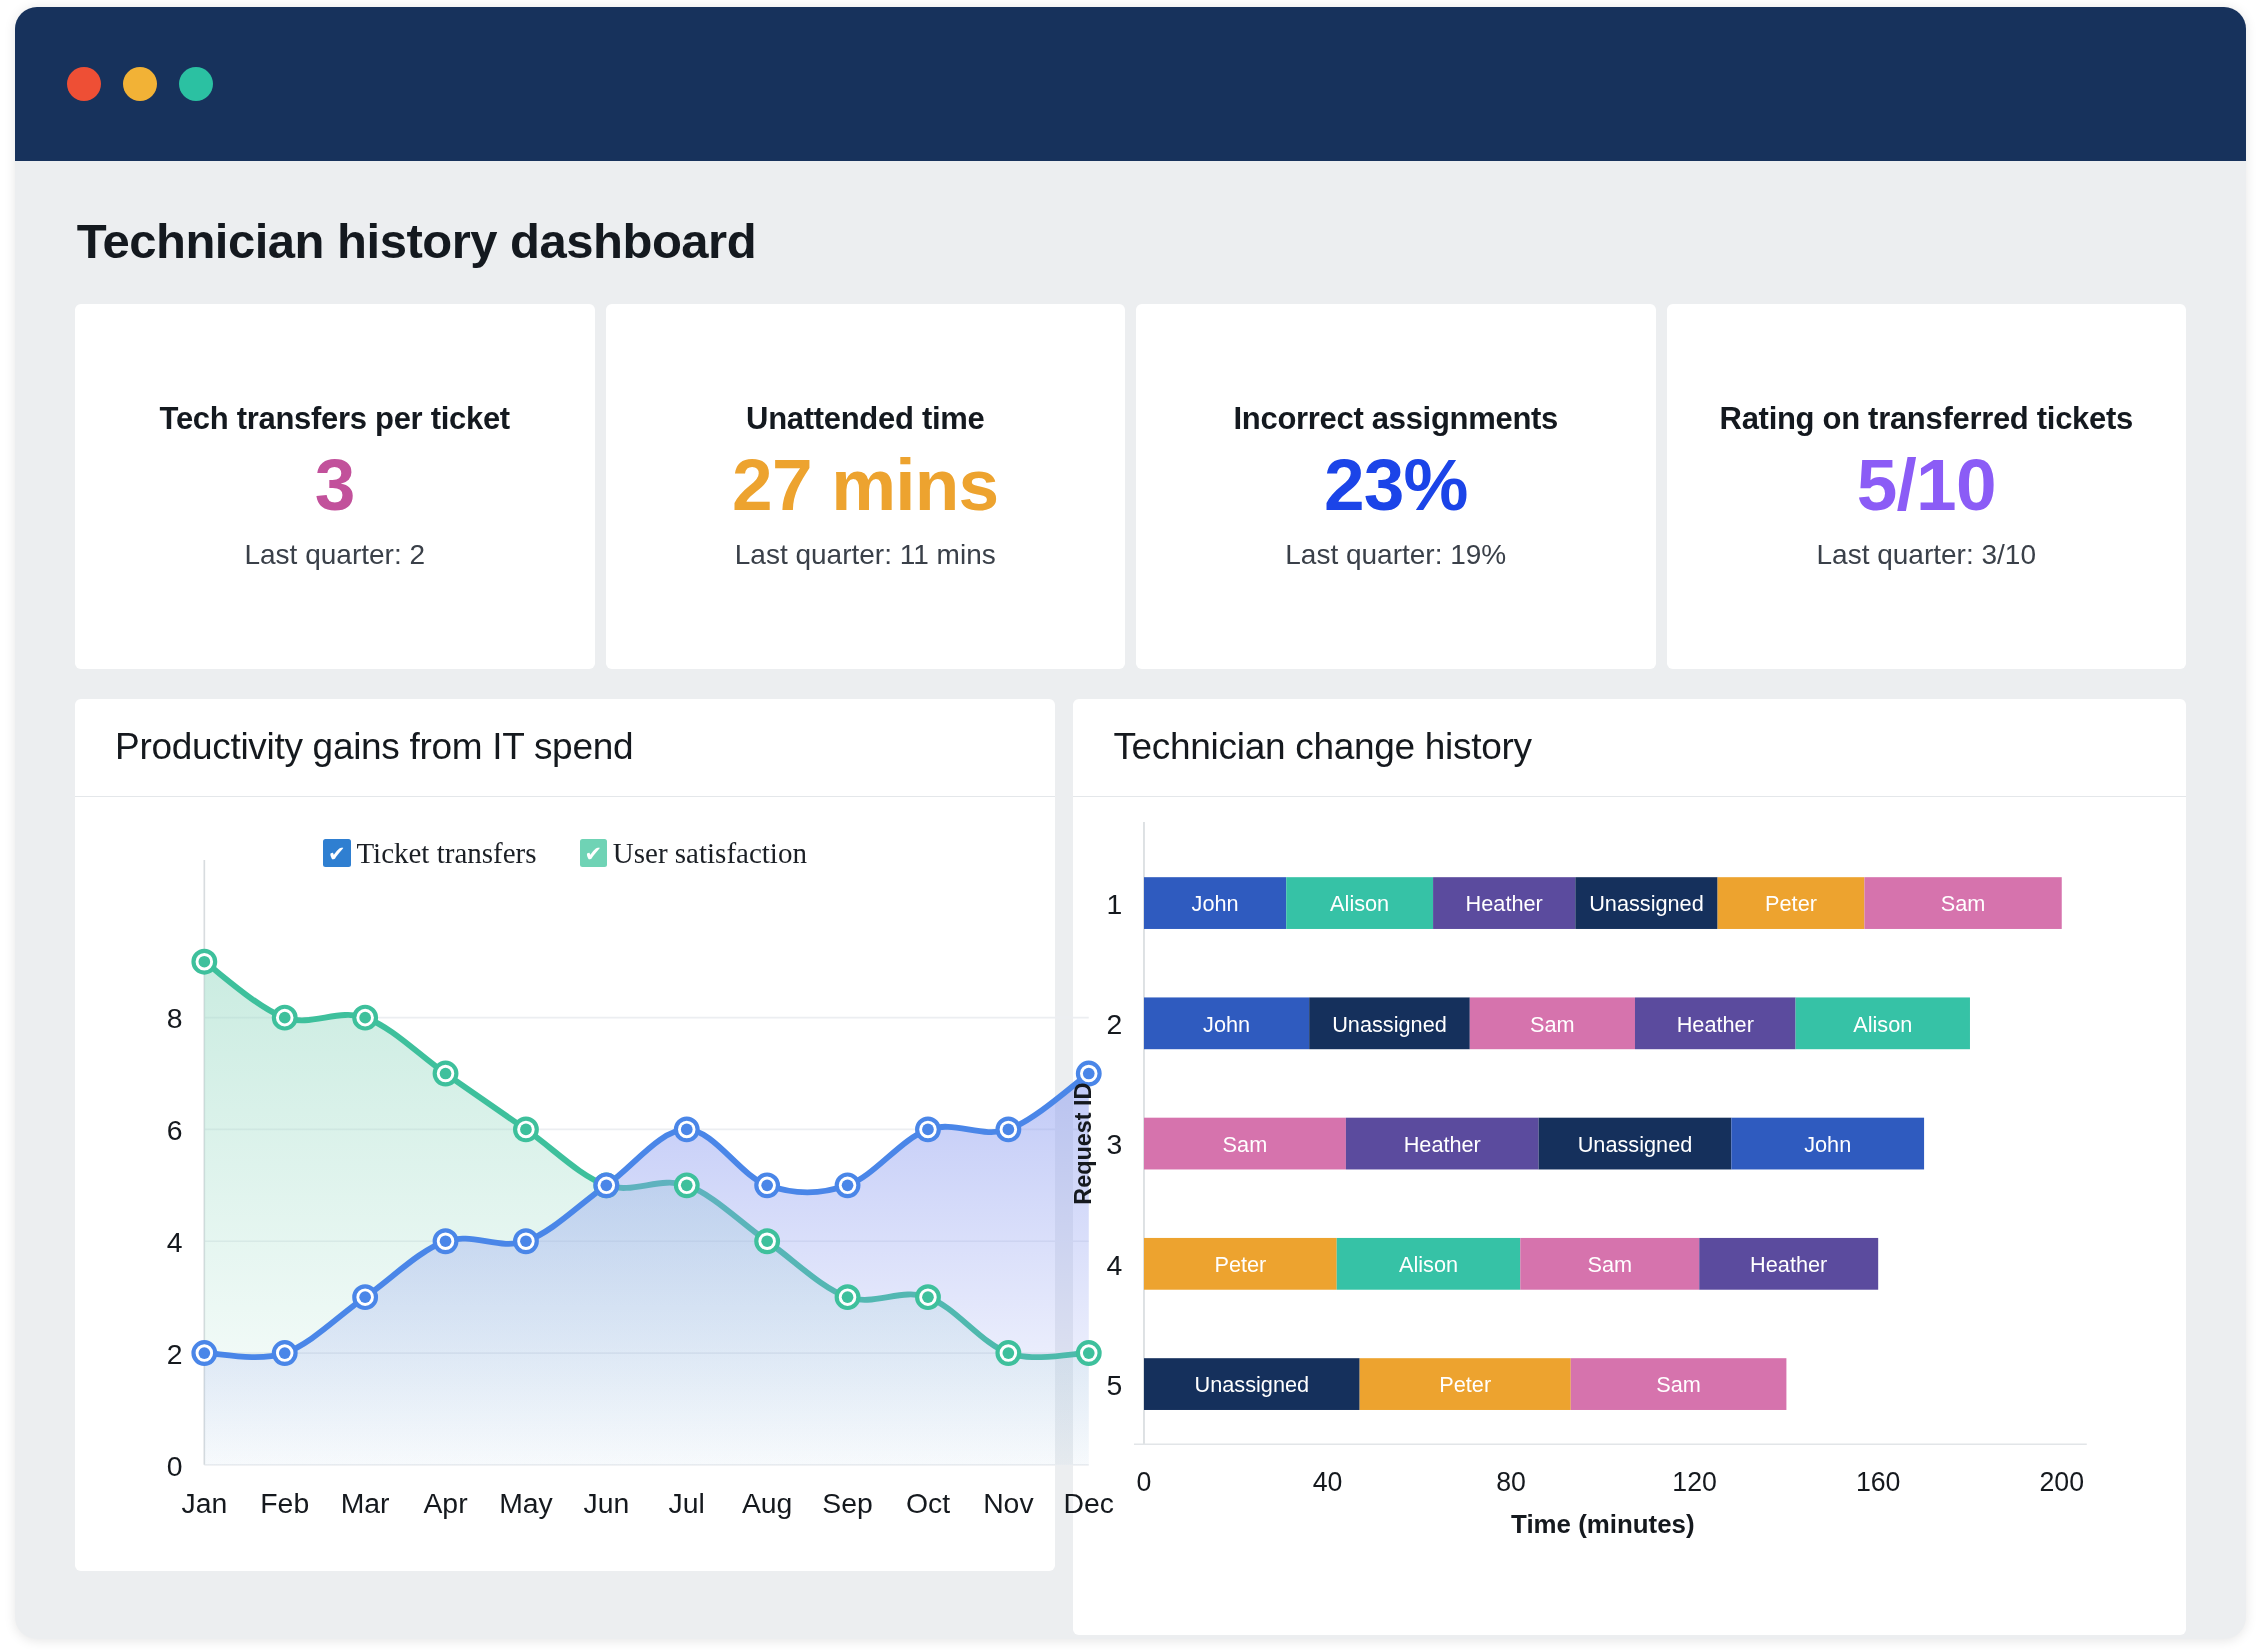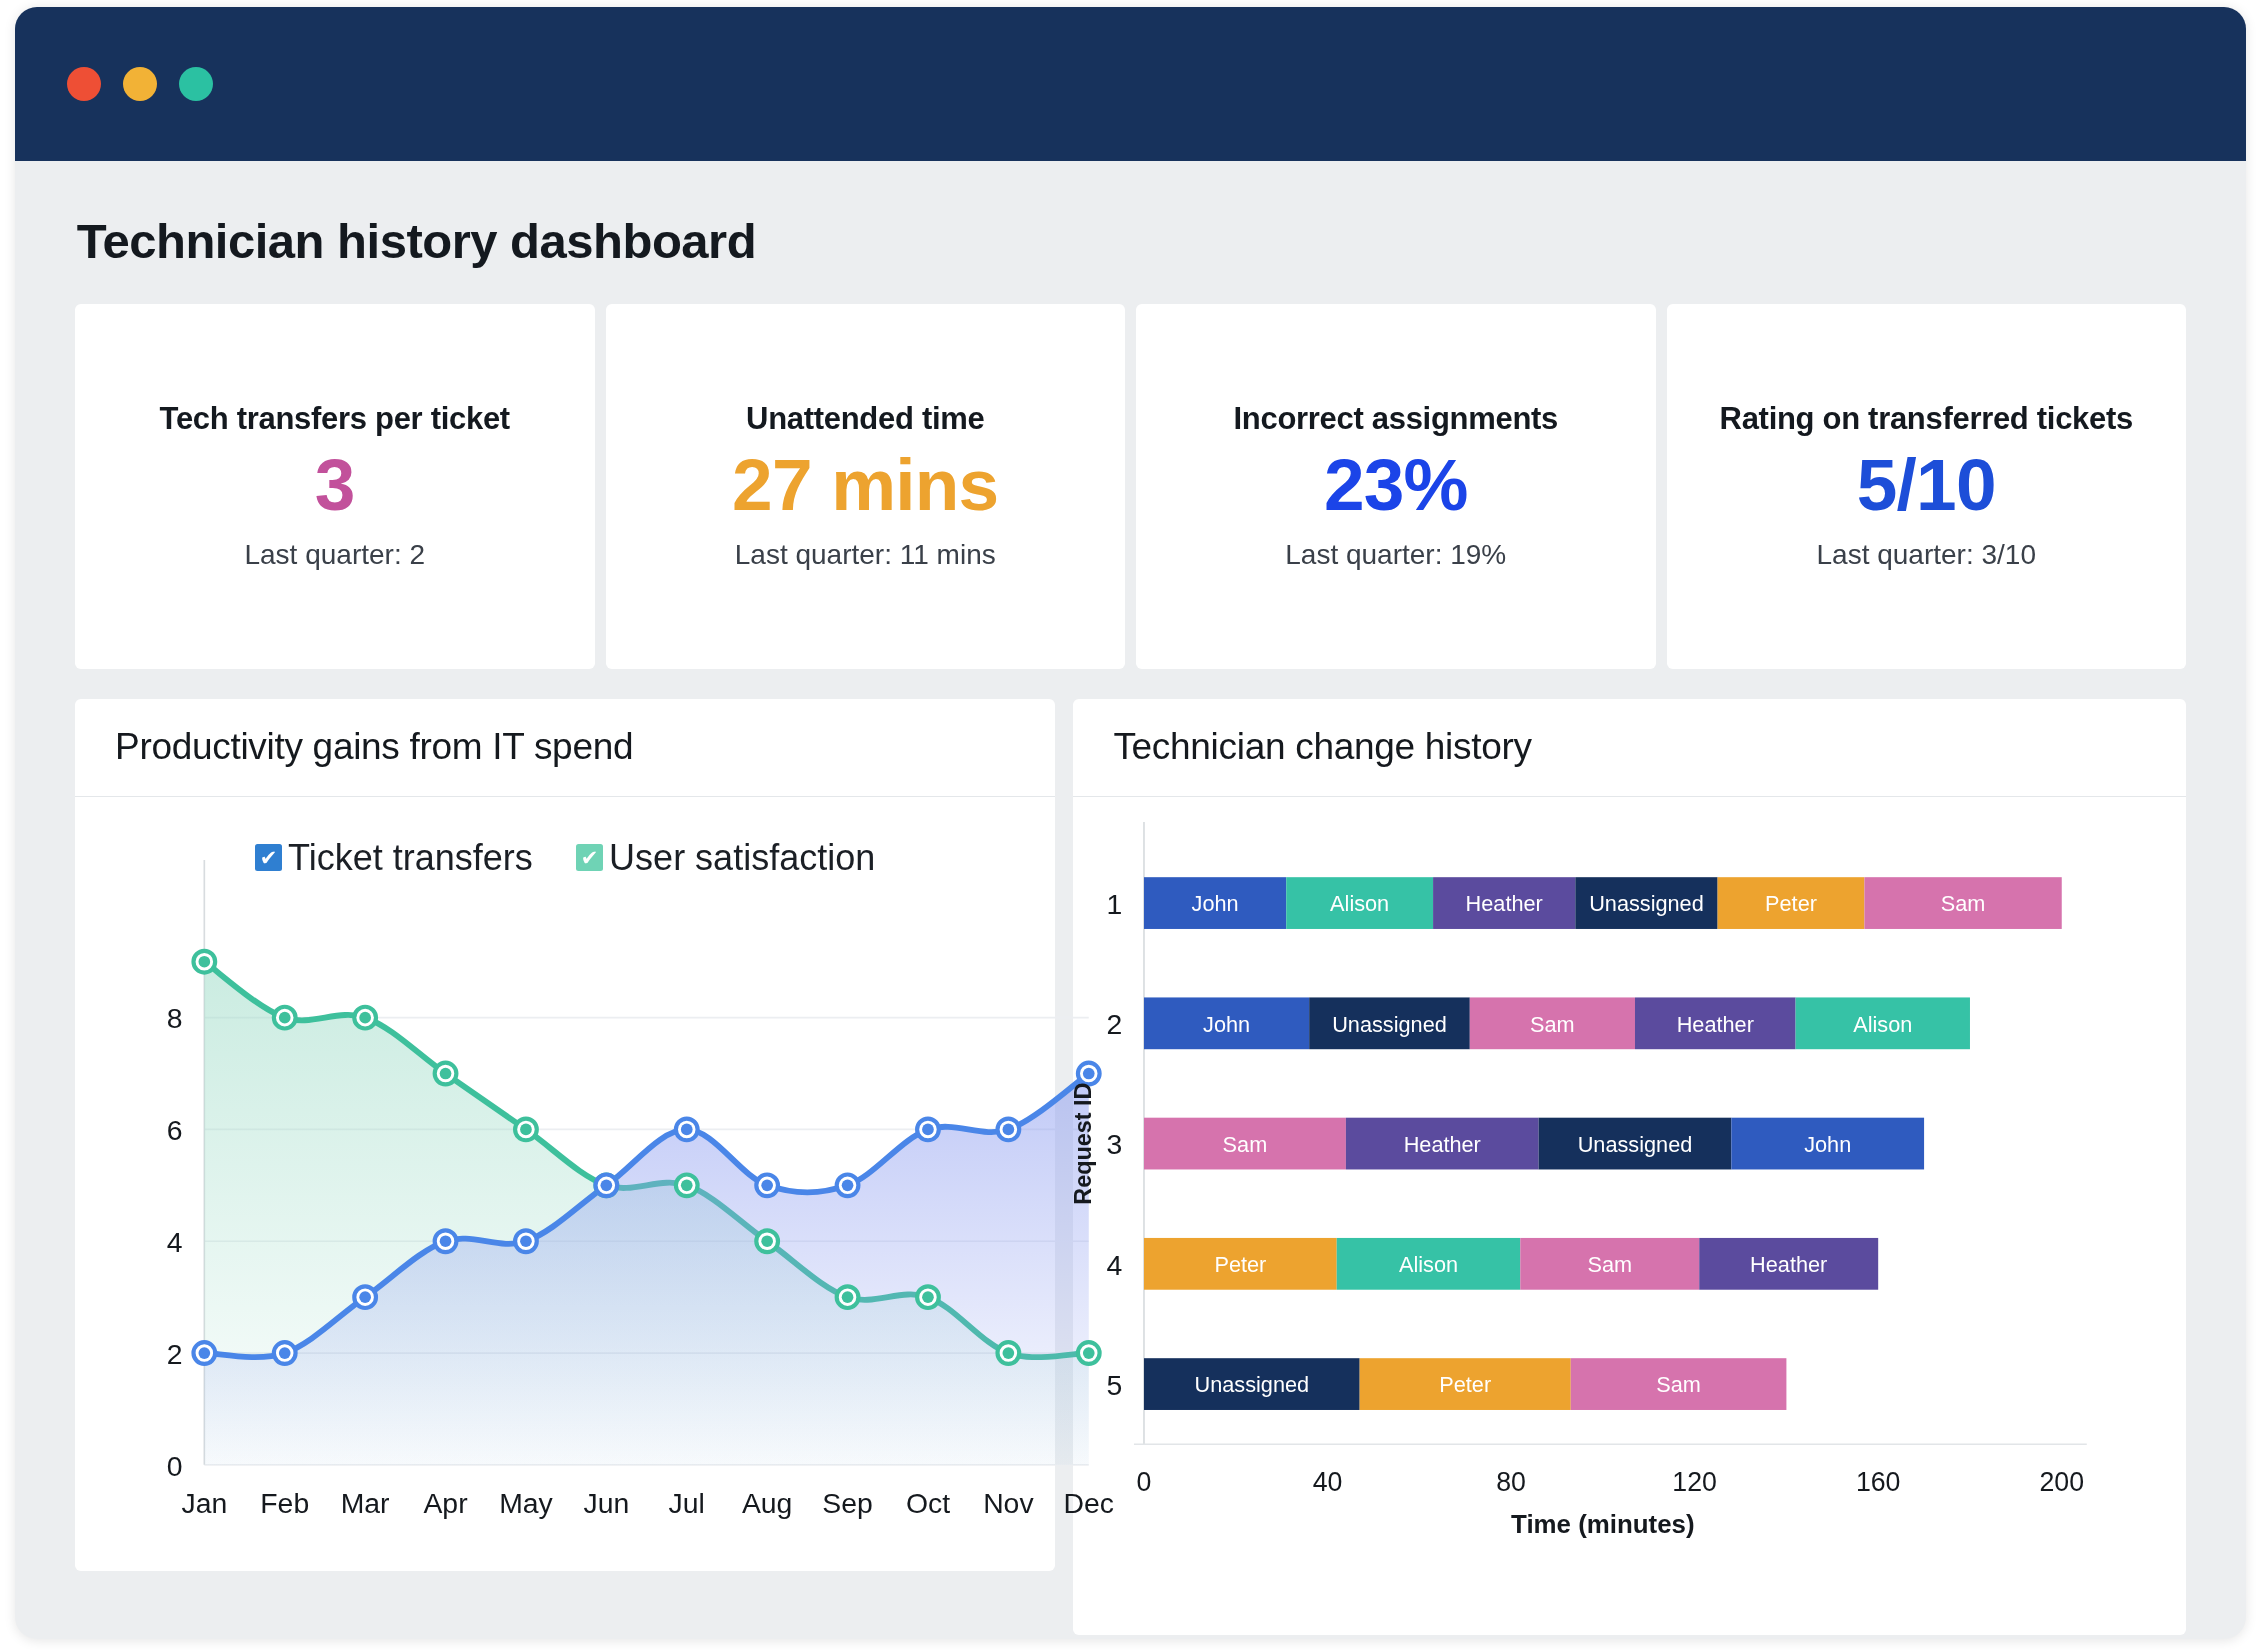--- a/index.html
+++ b/index.html
@@ -74,21 +74,21 @@
   .legend {
     position: absolute; top: 40px; left: 0; width: 100%;
     display: flex; justify-content: center; gap: 43px; align-items: center;
   }
   .legend-item { display: flex; align-items: center; gap: 5.8px; }
   .legend-box {
     width: 27.5px; height: 27.5px; border-radius: 2.5px;
     display: flex; align-items: center; justify-content: center;
     color: #fff; font-size: 21px; line-height: 1;
   }
-  .legend-label { font-size: 36px; color: #1b1f25; }
+  .legend-label { font-size: 29px; color: #1b1f25; font-family: Liberation Serif, serif; }
   .lc-svg { position: absolute; left: 0; top: 0; }
 
   
   .gantt-body { position: relative; height: 775px; }
   .g-svg { position: absolute; left: 0; top: 0; }
 </style>
 </head>
 <body>
 
 <div class="window">
@@ -114,21 +114,21 @@
         <div class="kpi-value" id="kv1" style="color: rgb(237, 163, 47);">27 mins</div>
         <div class="kpi-sub">Last quarter: 11 mins</div>
       </div>
       <div class="kpi-card">
         <div class="kpi-title">Incorrect assignments</div>
         <div class="kpi-value" id="kv2" style="color: rgb(27, 68, 232);">23%</div>
         <div class="kpi-sub">Last quarter: 19%</div>
       </div>
       <div class="kpi-card">
         <div class="kpi-title">Rating on transferred tickets</div>
-        <div class="kpi-value" id="kv3" style="color: #1d4ed8;">5/10</div>
+        <div class="kpi-value" id="kv3" style="color: #8b5cf6;">5/10</div>
         <div class="kpi-sub">Last quarter: 3/10</div>
       </div>
     </div>
 
     <div class="panels">
 
       <div class="panel panel-left">
         <div class="panel-head">
           <div class="panel-title">Productivity gains from IT spend</div>
         </div>

